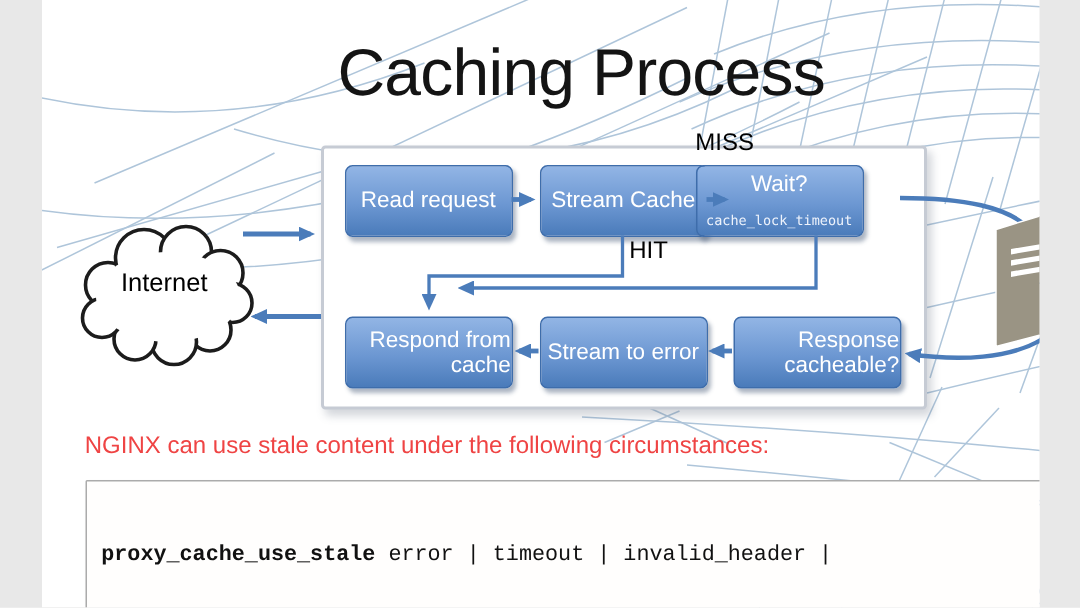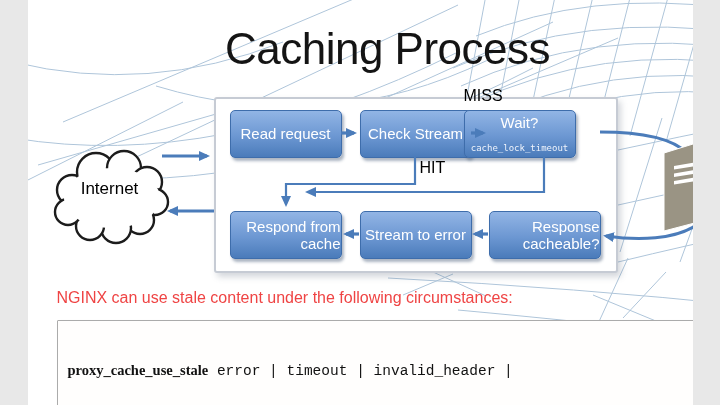--- a/index.html
+++ b/index.html
@@ -51,21 +51,21 @@
     font-size:16px;color:#ef4444;margin:0;
   }
   .codebox{
     position:absolute;left:29px;top:320px;width:634px;z-index:2;
     background:#fffefd;border:1px solid #ababab;border-radius:1px;
     box-shadow:2px 2px 3px rgba(0,0,0,0.12);
     padding:4px 10px 6px 10px;
     font-family:"Liberation Mono",monospace;font-size:14.5px;line-height:18px;
     color:#111111;white-space:pre-wrap;
   }
-  .codebox .directive{font-weight:bold;font-family:Liberation Serif, serif;}
+  .codebox .directive{font-weight:bold;}
   .code-line{white-space:pre-wrap;}
 </style>
 </head>
 <body>
 
 <div class="slide">
 
   <svg class="layer bg" width="720" height="405" viewBox="0 0 720 405">
     <g stroke="#a6bfd6" stroke-width="1" fill="none" opacity="0.9">
 
@@ -118,21 +118,21 @@
   </svg>
 
   <h1 class="title">Caching Process</h1>
 
   <div class="panel"></div>
 
   <div class="node" id="node-read">
     <span>Read request</span>
   </div>
   <div class="node" id="node-check">
-    <span>Check Stream</span>
+    <span>Stream Cache</span>
   </div>
   <div class="node" id="node-wait">
     <span>Wait?</span>
     <span class="sub">cache_lock_timeout</span>
   </div>
   <div class="node" id="node-respond">
     <span>Respond from cache</span>
   </div>
   <div class="node" id="node-stream">
     <span>Stream to error</span>

